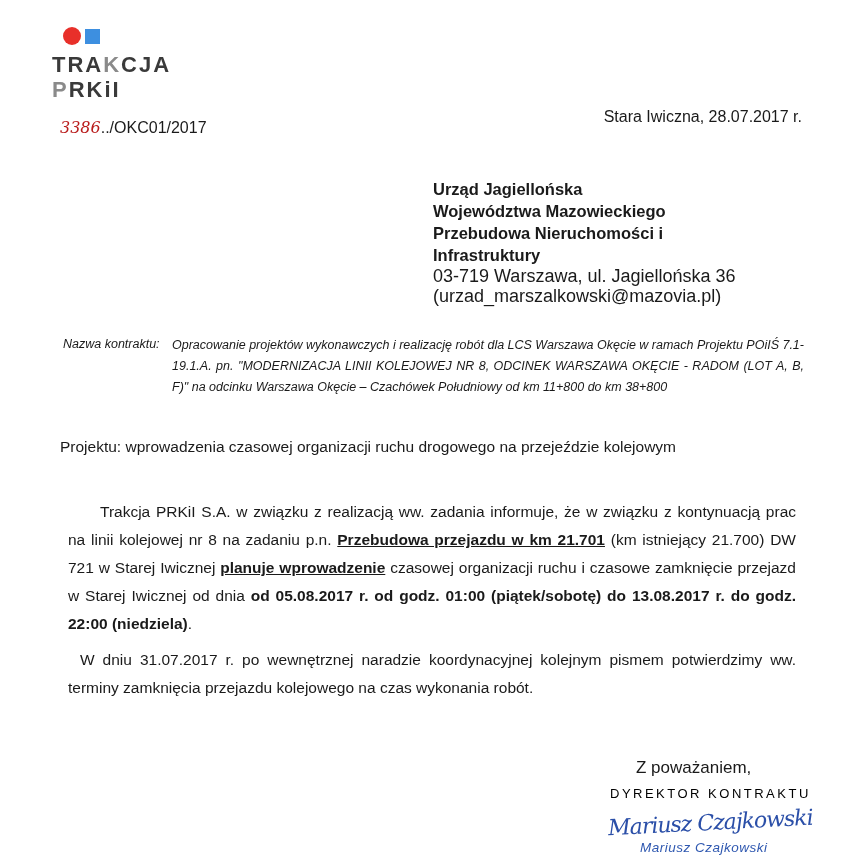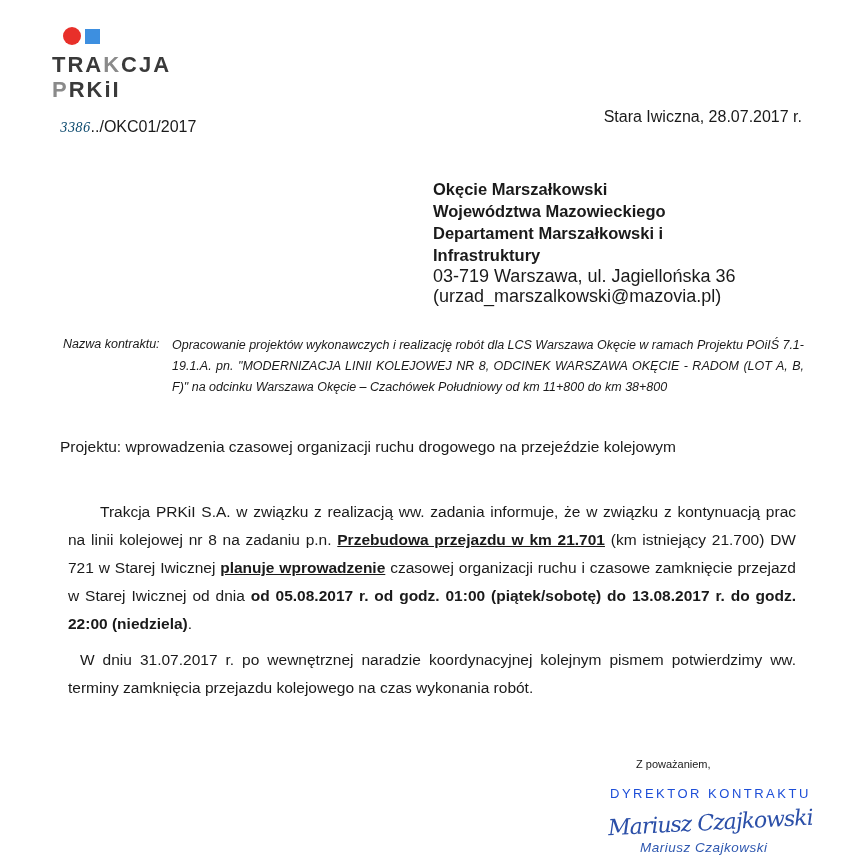--- a/index.html
+++ b/index.html
@@ -11,21 +11,21 @@
   .logo-dot { left: 63px; top: 27px; width: 18px; height: 18px; border-radius: 50%; background: #e8302a; }
   .logo-sq  { left: 85px; top: 29px; width: 15px; height: 15px; background: #3d8fe0; }
   .logo-text { left: 52px; font-family: Liberation Sans, sans-serif; font-weight: bold; font-size: 22px; letter-spacing: 2px; line-height: 24px; }
   .logo-line1 { top: 53px; color: #3a3a3a; }
   .logo-line2 { top: 78px; color: #3a3a3a; }
   .logo-line1 .k { color: #8a8a8a; }
   .logo-line2 .p { color: #8a8a8a; }
 
   
   .ref { left: 60px; top: 118px; font-size: 16px; }
-  .ref .hand { color: #0c4a6e; font-family: "DejaVu Serif", serif; font-style: italic; font-size: 12px; }
+  .ref .hand { color: #b91c1c; font-family: "DejaVu Serif", serif; font-style: italic; font-size: 16px; }
   .date { right: 44px; top: 108px; font-size: 16px; }
 
   
   .recipient { left: 433px; top: 178px; font-size: 16.5px; line-height: 22px; }
   .recipient .b { font-weight: bold; display: block; }
   .recipient .n { font-size: 18px; line-height: 20px; display: block; }
 
   
   .contract-label { left: 63px; top: 337px; font-size: 12.5px; font-style: italic; }
   .contract-text { left: 172px; top: 335px; width: 632px; font-size: 12.5px; font-style: italic;
@@ -36,41 +36,41 @@
 
   
   .body { left: 60px; top: 490px; width: 744px; font-size: 15.5px; line-height: 28px; text-align: justify; }
   .body p { margin: 8px; }
   .indent { text-indent: 32px; }
   .indent-small { text-indent: 12px; }
   .bu { font-weight: bold; text-decoration: underline; }
   .bd { font-weight: bold; }
 
   
-  .closing { left: 636px; top: 758px; font-size: 11px; }
-  .stamp-title { left: 610px; top: 786px; font-size: 13px; letter-spacing: 2.5px; color: #1d4ed8; }
+  .closing { left: 636px; top: 758px; font-size: 17px; }
+  .stamp-title { left: 610px; top: 786px; font-size: 13px; letter-spacing: 2.5px; color: #000000; }
   .signature { left: 608px; top: 810px; font-family: "DejaVu Serif", serif; font-style: italic; font-size: 22px; color: #2b4fa8; transform: rotate(-3deg); letter-spacing: -1px; }
   .stamp-name { left: 640px; top: 840px; font-size: 13.5px; font-style: italic; color: #2f58b0; letter-spacing: 0.5px; }
 </style>
 </head>
 <body>
 
 <div class="abs logo-dot"></div>
 <div class="abs logo-sq"></div>
 <div class="abs logo-text logo-line1"><span>TRA</span><span class="k">K</span><span>CJA</span></div>
 <div class="abs logo-text logo-line2"><span class="p">P</span><span>RKiI</span></div>
 
 <div class="abs ref"><span class="hand">3386</span><span>../OKC01/2017</span></div>
 
 <div class="abs date">Stara Iwiczna, 28.07.2017 r.</div>
 
 <div class="abs recipient">
-  <span class="b">Okęcie Marszałkowski</span>
+  <span class="b">Urząd Jagiellońska</span>
   <span class="b">Województwa Mazowieckiego</span>
-  <span class="b">Departament Marszałkowski i</span>
+  <span class="b">Przebudowa Nieruchomości i</span>
   <span class="b">Infrastruktury</span>
   <span class="n">03-719 Warszawa, ul. Jagiellońska 36</span>
   <span class="n">(urzad_marszalkowski@mazovia.pl)</span>
 </div>
 
 <div class="abs contract-label">Nazwa kontraktu:</div>
 <div class="abs contract-text">Opracowanie projektów wykonawczych i realizację robót dla LCS Warszawa Okęcie w ramach Projektu POiIŚ 7.1-19.1.A. pn. "MODERNIZACJA LINII KOLEJOWEJ NR 8, ODCINEK WARSZAWA OKĘCIE - RADOM (LOT A, B, F)" na odcinku Warszawa Okęcie – Czachówek Południowy od km 11+800 do km 38+800</div>
 
 <div class="abs subject">Projektu: wprowadzenia czasowej organizacji ruchu drogowego na przejeździe kolejowym</div>
 

